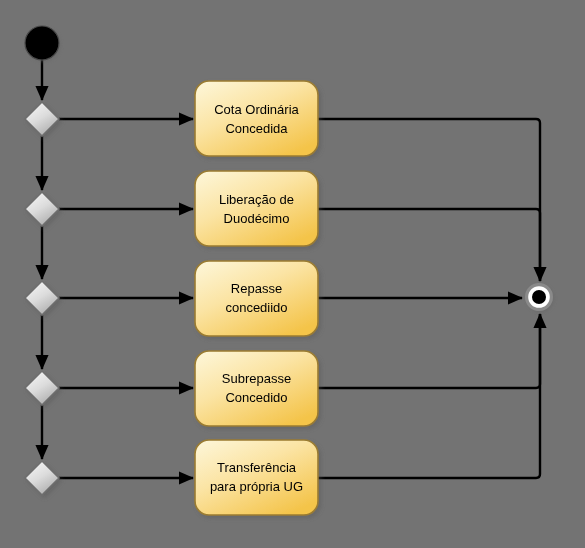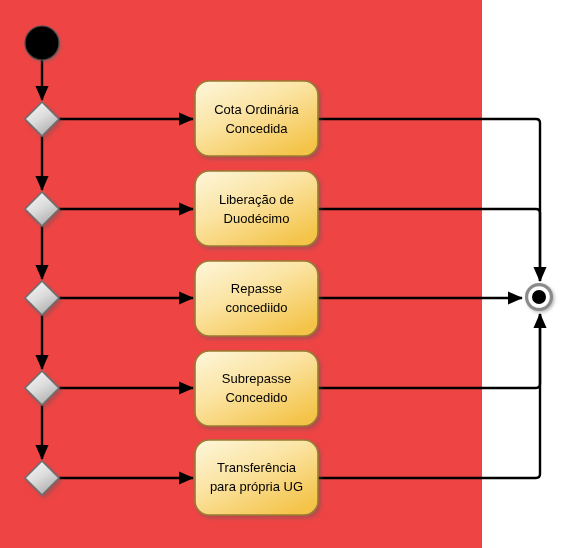--- a/index.html
+++ b/index.html
@@ -8,23 +8,23 @@
     background: #ffffff;
   }
   body {
     width: 585px;
     height: 548px;
     font-family: "Liberation Sans", sans-serif;
     overflow: hidden;
   }
   #diagram-canvas {
     position: relative;
-    width: 482px;
+    width: 585px;
     height: 548px;
-    background: #ef4444;
+    background: #737373;
   }
   svg.layer {
     position: absolute;
     top: 0;
     left: 0;
     width: 585px;
     height: 548px;
   }
   .node-label {
     font-family: "Liberation Sans", sans-serif;

